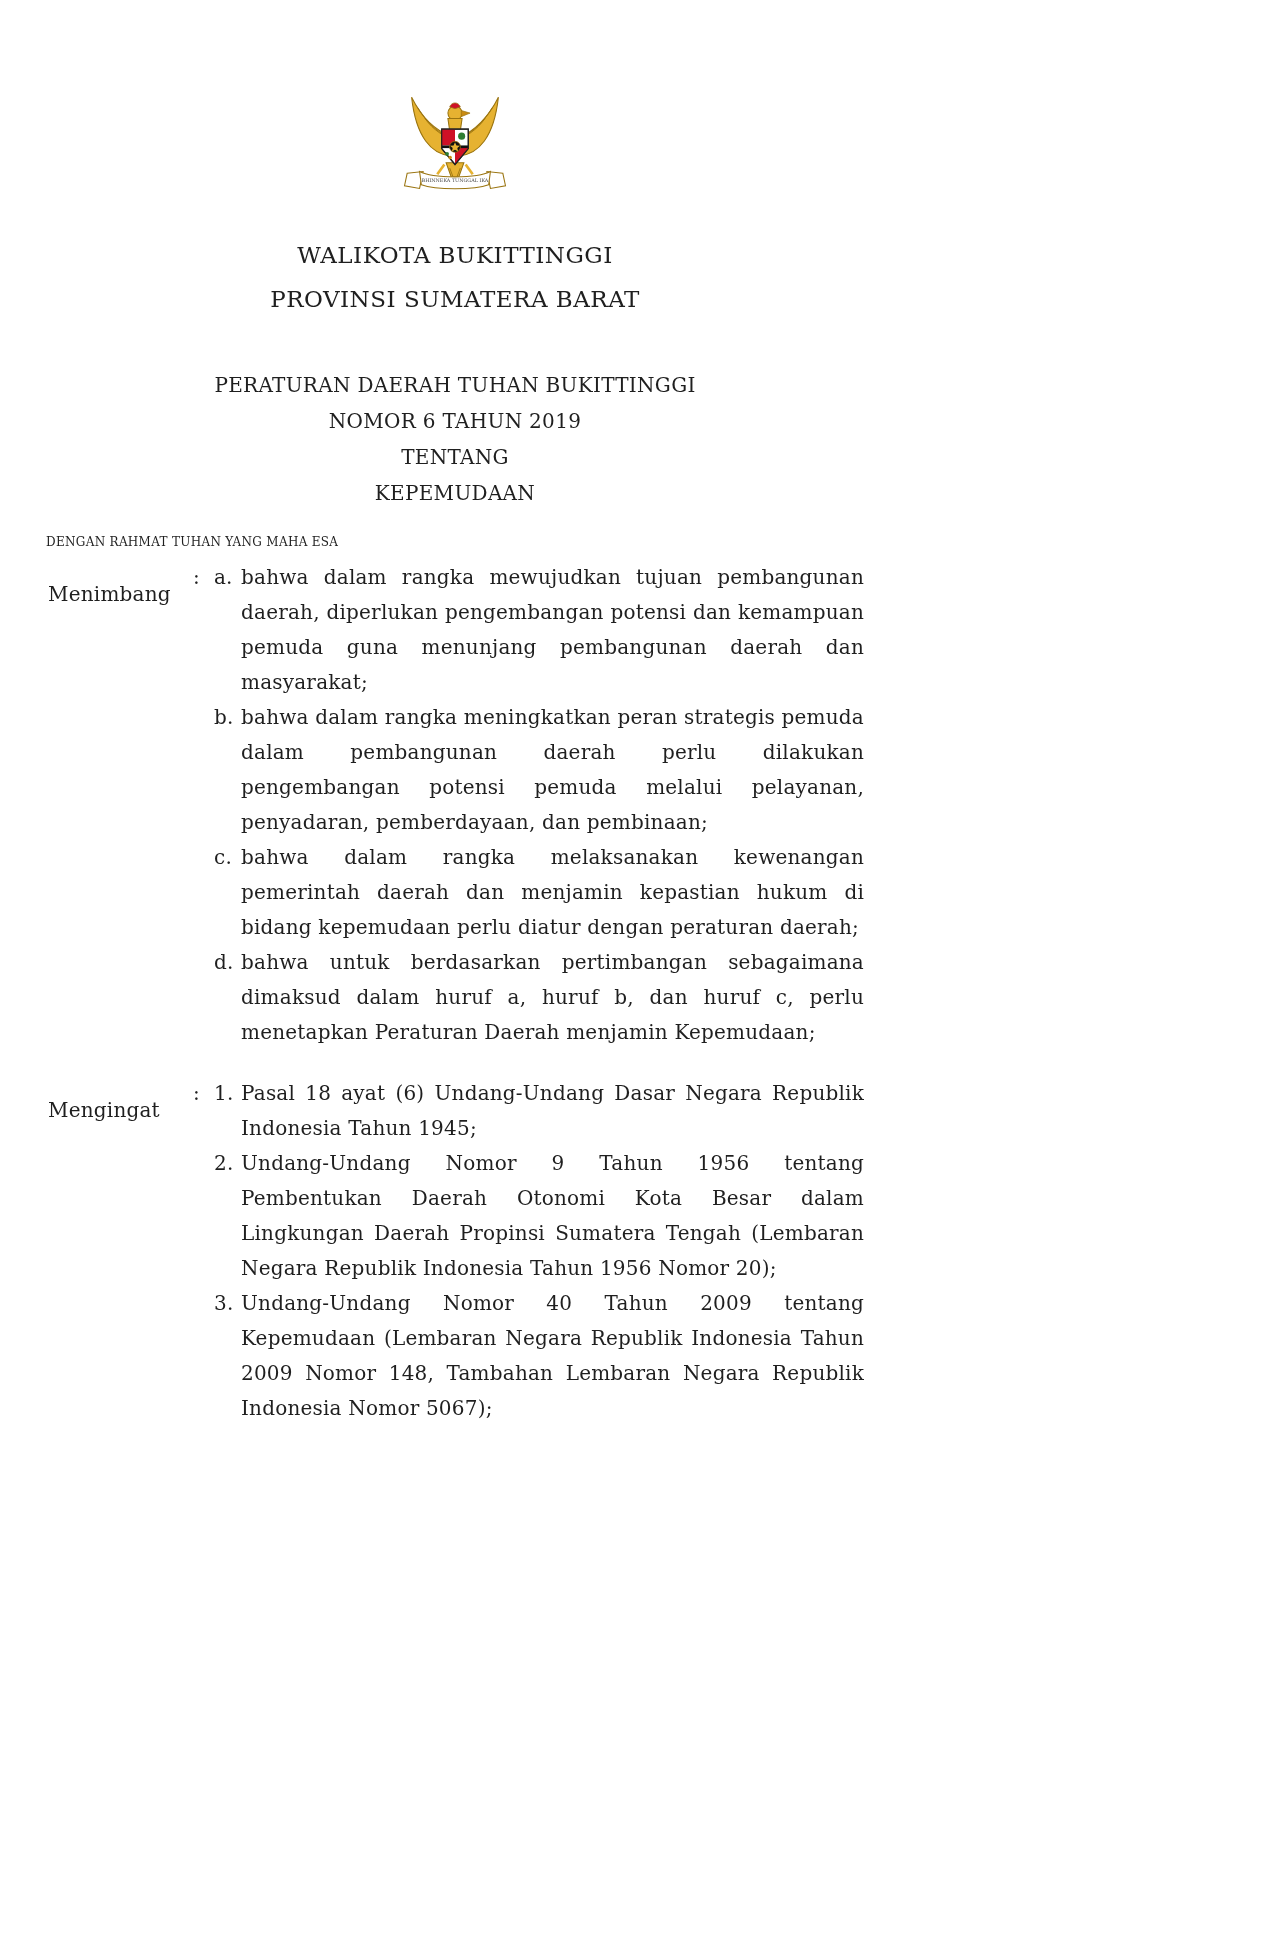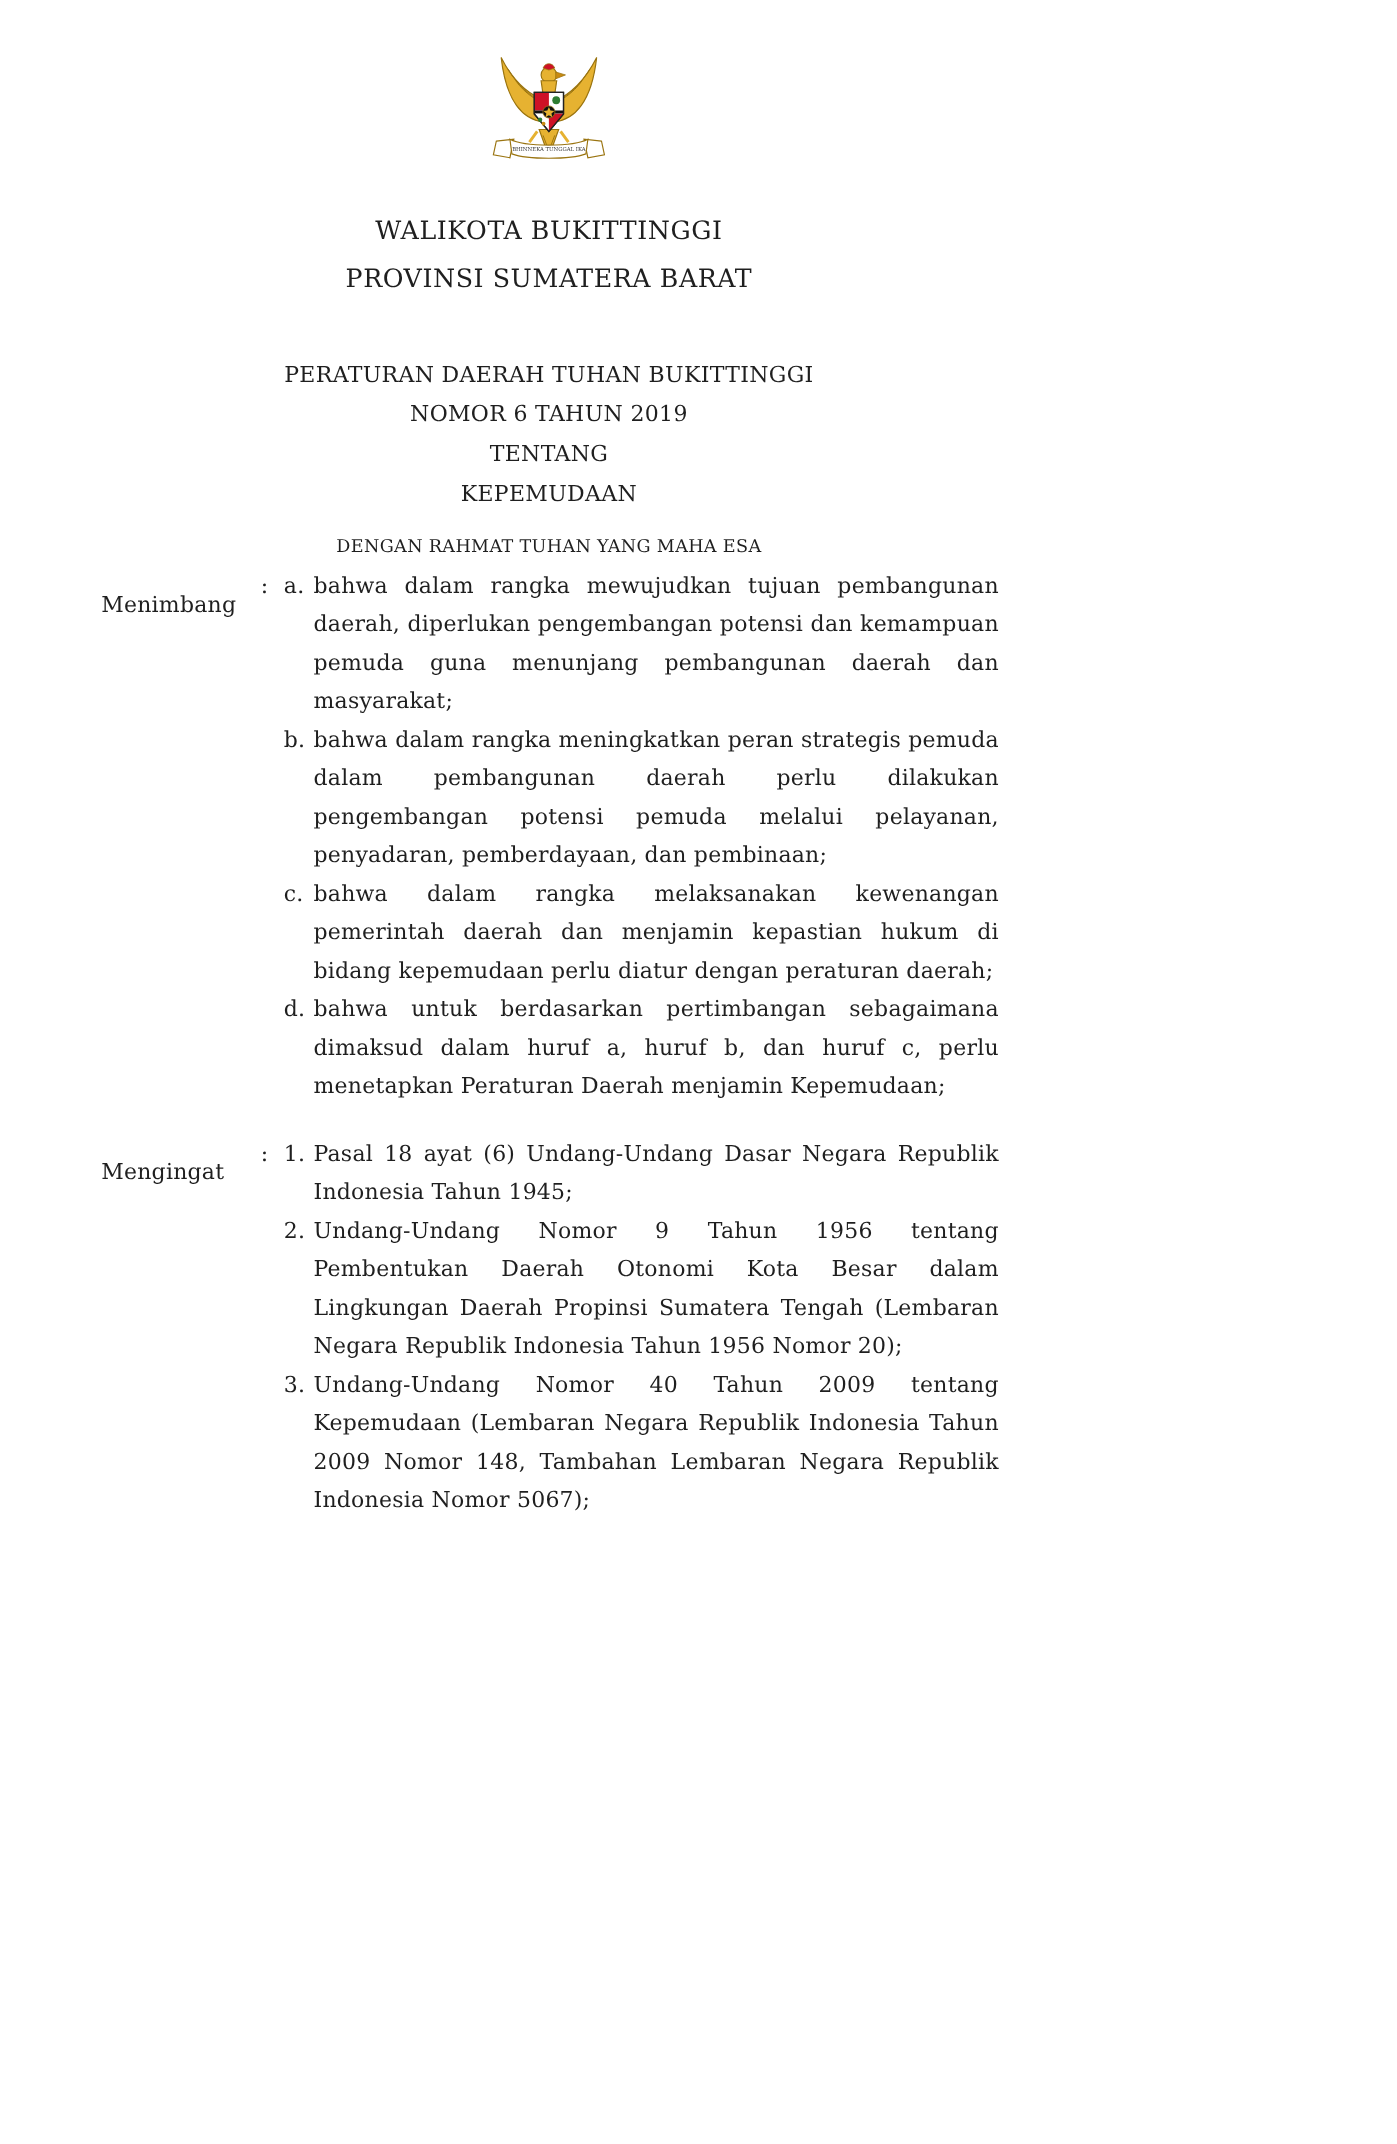--- a/index.html
+++ b/index.html
@@ -6,22 +6,22 @@
   html, body { margin: 0; padding: 0; }
   body {
     width: 1270px;
     min-height: 1949px;
     background: #ffffff;
     color: #1f1f1f;
     font-family: "DejaVu Serif", "Liberation Serif", serif;
   }
   .content {
     width: 818px;
-    margin-left: 90px;
-    padding-top: 36px;
+    margin-left: 46px;
+    padding-top: 81px;
   }
   .emblem-wrap {
     display: flex;
     justify-content: center;
   }
   .header-block {
     margin-top: 24px;
     text-align: center;
     font-size: 23px;
     line-height: 44px;
@@ -29,22 +29,21 @@
   }
   .title-block {
     margin-top: 46px;
     text-align: center;
     font-size: 20px;
     line-height: 36px;
     letter-spacing: 0.3px;
   }
   .preamble-block {
     margin-top: 13px;
-    text-align: center;
-    font-size: 16px;
+    font-size: 12px;
     line-height: 36px;
     letter-spacing: 0.3px;
   }
   .clause {
     position: relative;
     padding-left: 168px;
     font-size: 20px;
     line-height: 35px;
     letter-spacing: 0.2px;
   }

